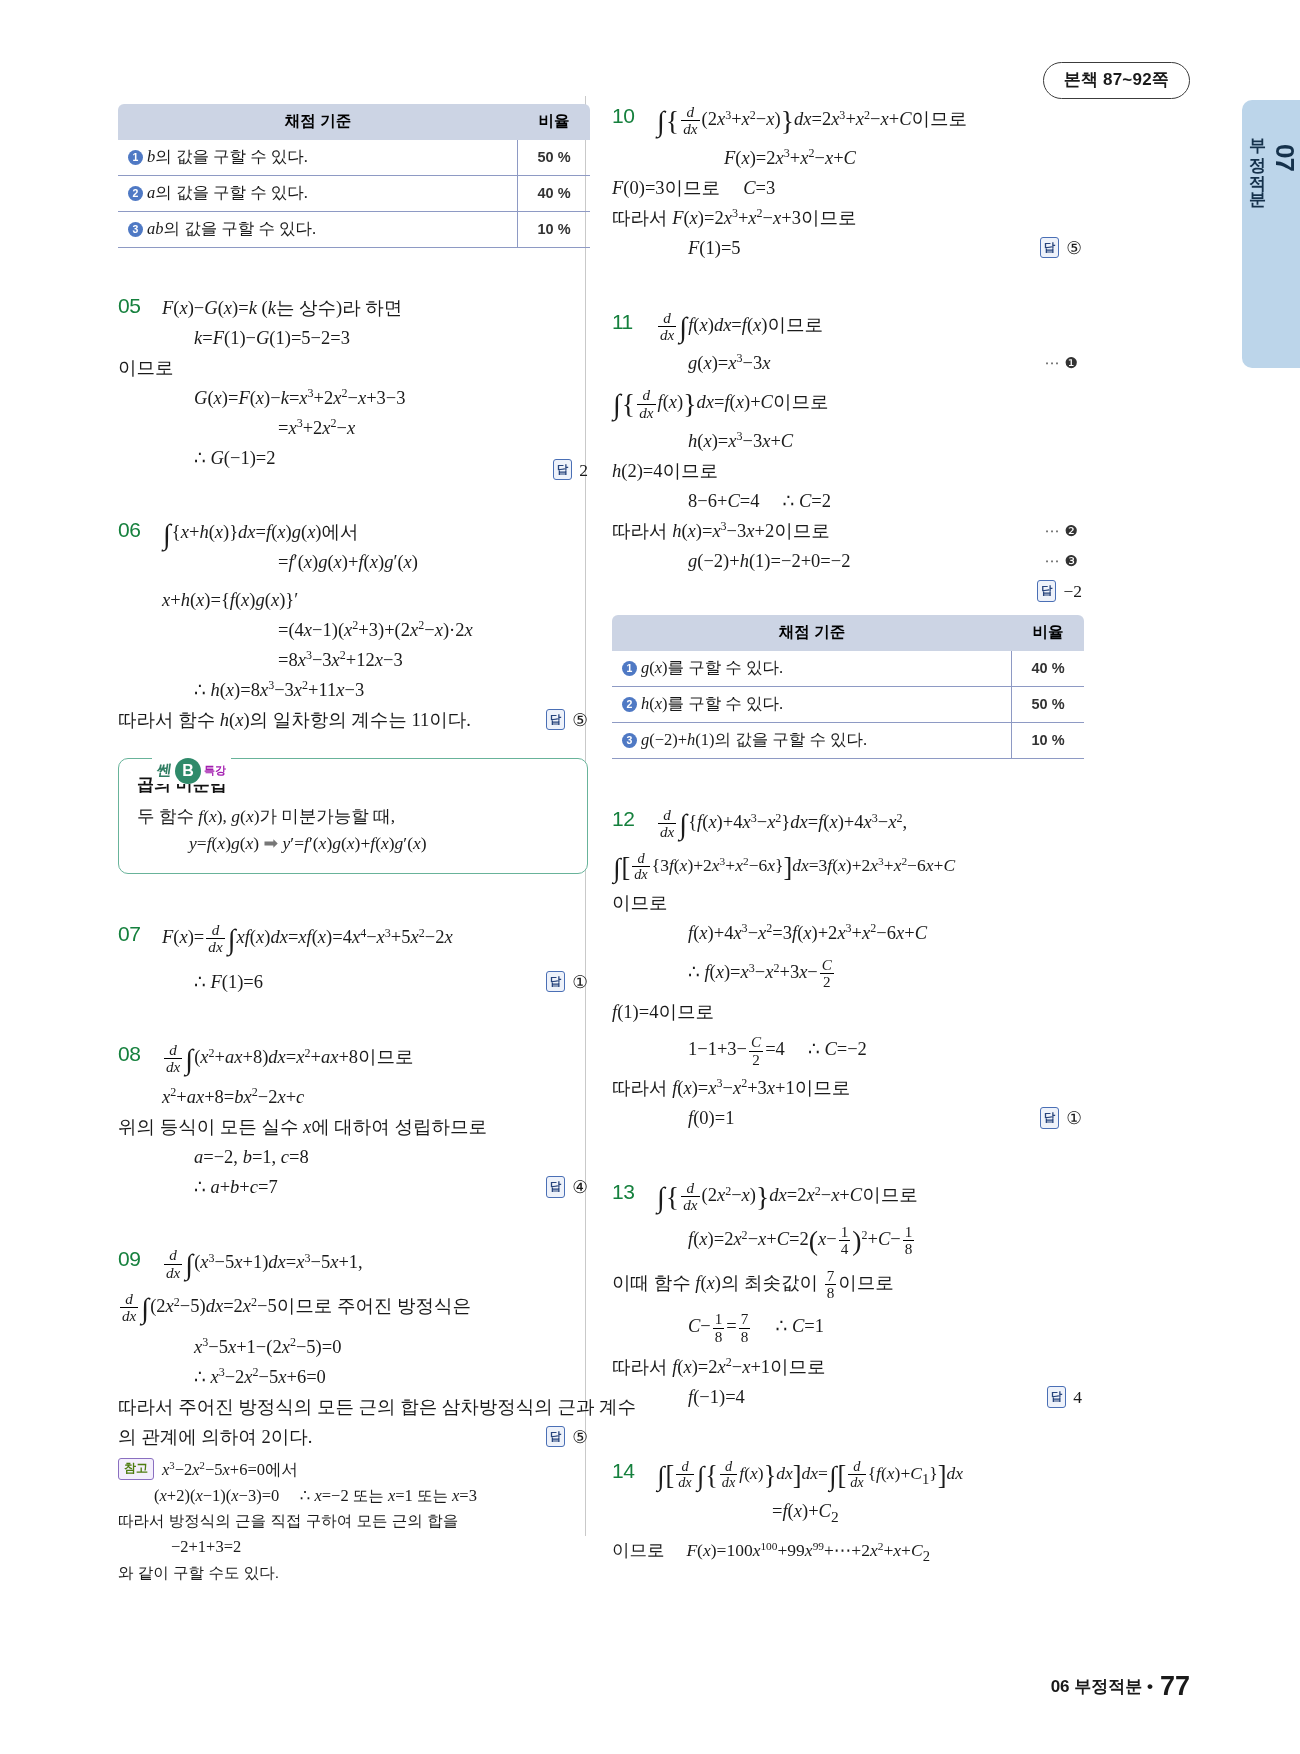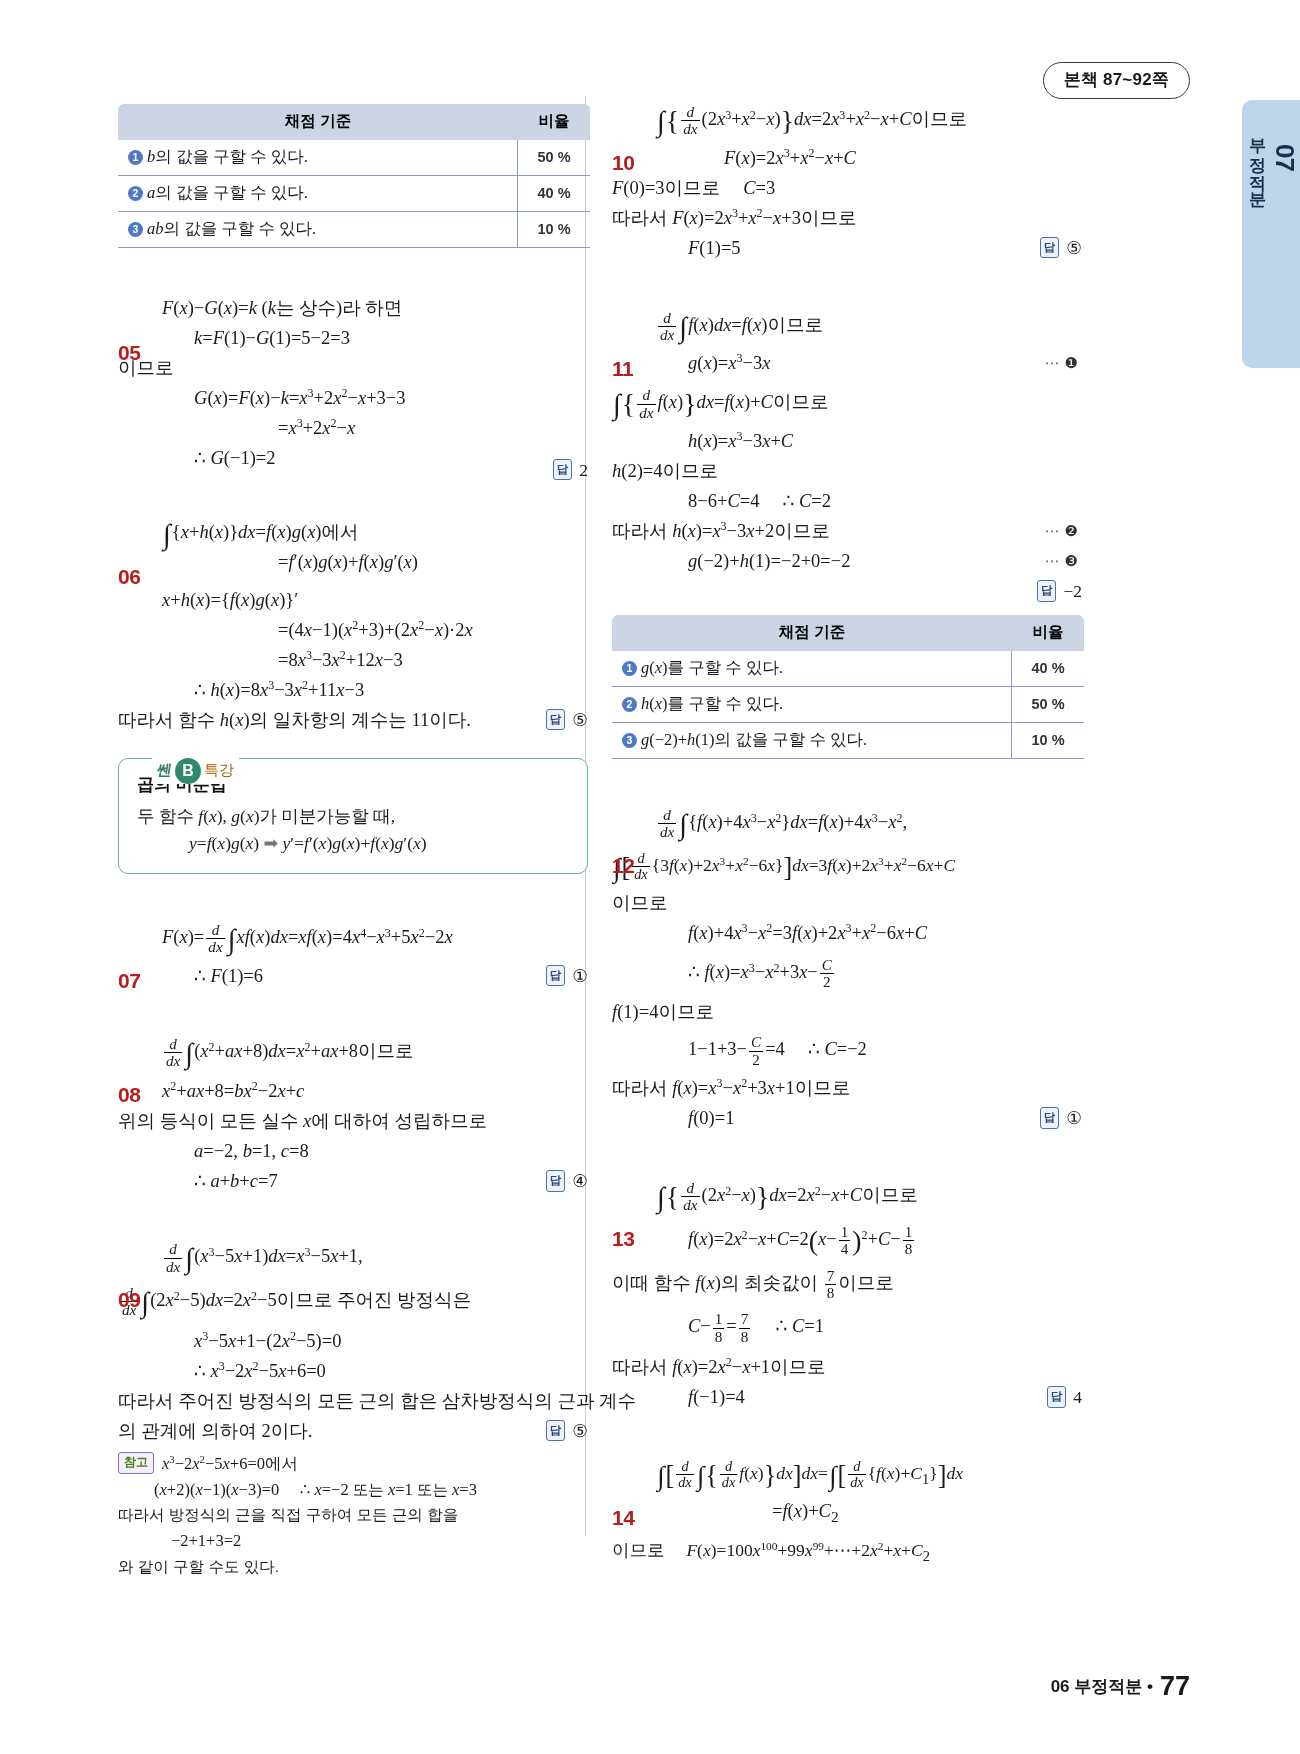--- a/index.html
+++ b/index.html
@@ -84,23 +84,22 @@
     font-family:"Liberation Sans", sans-serif;
     font-size:10.5px; font-weight:bold; text-align:center;
     vertical-align:1px; margin-right:4px;
   }
 
   
   .sol { position:relative; margin-top:26px; }
   .qnum {
     position:absolute; left:0; top:0;
     font-family:"Liberation Sans", sans-serif;
-    font-weight:bold; font-size:21px; color:#b91c1c;
+    font-weight:normal; font-size:21px; color:#15803d;
     letter-spacing:-0.5px;
-    margin-top:47px;
   }
   .line { font-size:18.5px; line-height:1.62; white-space:nowrap; }
   .ml0  { margin-left:0px; }
   .ml40 { margin-left:44px; }
   .ml70 { margin-left:76px; }
   .ml100{ margin-left:112px; }
   .ml150{ margin-left:160px; }
 
   
   .ans {
@@ -133,21 +132,21 @@
   }
   .blec-badge .circB {
     width:26px; height:26px; border-radius:50%;
     background:#2f8a6a; color:#fff;
     font-family:"Liberation Sans", sans-serif;
     font-size:16px; font-weight:bold;
     display:flex; align-items:center; justify-content:center;
   }
   .blec-badge .tk {
     font-family:"Liberation Sans", sans-serif;
-    font-size:15px; font-weight:normal; color:#a16207;
+    font-size:11px; font-weight:bold; color:#a21caf;
   }
   .blec-box {
     margin-top:13px;
     border:1.6px solid #68b39a; border-radius:10px;
     padding:14px 16px 16px 18px;
     background:#fff;
   }
   .blec-title {
     font-family:"Liberation Sans", sans-serif;
     font-weight:bold; font-size:17px; margin-bottom:7px; color:#111;
@@ -270,21 +269,21 @@
       <div class="blec-box">
         <div class="blec-title">곱의 미분법</div>
         <div class="blec-line">두 함수 <span class="mi">f</span>(<span class="mi">x</span>), <span class="mi">g</span>(<span class="mi">x</span>)가 미분가능할 때,</div>
         <div class="blec-line" style="margin-left:52px;"><span class="mi">y</span>=<span class="mi">f</span>(<span class="mi">x</span>)<span class="mi">g</span>(<span class="mi">x</span>) <span style="color:#777;">➡</span> <span class="mi">y</span>′=<span class="mi">f</span>′(<span class="mi">x</span>)<span class="mi">g</span>(<span class="mi">x</span>)+<span class="mi">f</span>(<span class="mi">x</span>)<span class="mi">g</span>′(<span class="mi">x</span>)</div>
       </div>
     </div>
 
     <div class="sol" style="margin-top:48px;">
       <span class="qnum">07</span>
       <div class="line ml40"><span class="mi">F</span>(<span class="mi">x</span>)=<span class="frac"><span class="num mi">d</span><span class="den mi">dx</span></span><span class="intg">∫</span><span class="mi">xf</span>(<span class="mi">x</span>)<span class="mi">dx</span>=<span class="mi">xf</span>(<span class="mi">x</span>)=4<span class="mi">x</span><sup class="e">4</sup>−<span class="mi">x</span><sup class="e">3</sup>+5<span class="mi">x</span><sup class="e">2</sup>−2<span class="mi">x</span></div>
-      <div class="line ml70" style="position:relative; margin-top:6px;">∴ <span class="mi">F</span>(1)=6
+      <div class="line ml70" style="position:relative; margin-top:12px;">∴ <span class="mi">F</span>(1)=6
         <span class="ans" style="top:0;"><span class="dap">답</span><span>①</span></span>
       </div>
     </div>
 
     <div class="sol" style="margin-top:44px;">
       <span class="qnum">08</span>
       <div class="line ml40"><span class="frac"><span class="num mi">d</span><span class="den mi">dx</span></span><span class="intg">∫</span>(<span class="mi">x</span><sup class="e">2</sup>+<span class="mi">ax</span>+8)<span class="mi">dx</span>=<span class="mi">x</span><sup class="e">2</sup>+<span class="mi">ax</span>+8이므로</div>
       <div class="line ml40" style="margin-top:8px;"><span class="mi">x</span><sup class="e">2</sup>+<span class="mi">ax</span>+8=<span class="mi">bx</span><sup class="e">2</sup>−2<span class="mi">x</span>+<span class="mi">c</span></div>
       <div class="line ml0">위의 등식이 모든 실수 <span class="mi">x</span>에 대하여 성립하므로</div>
       <div class="line ml70"><span class="mi">a</span>=−2, <span class="mi">b</span>=1, <span class="mi">c</span>=8</div>

